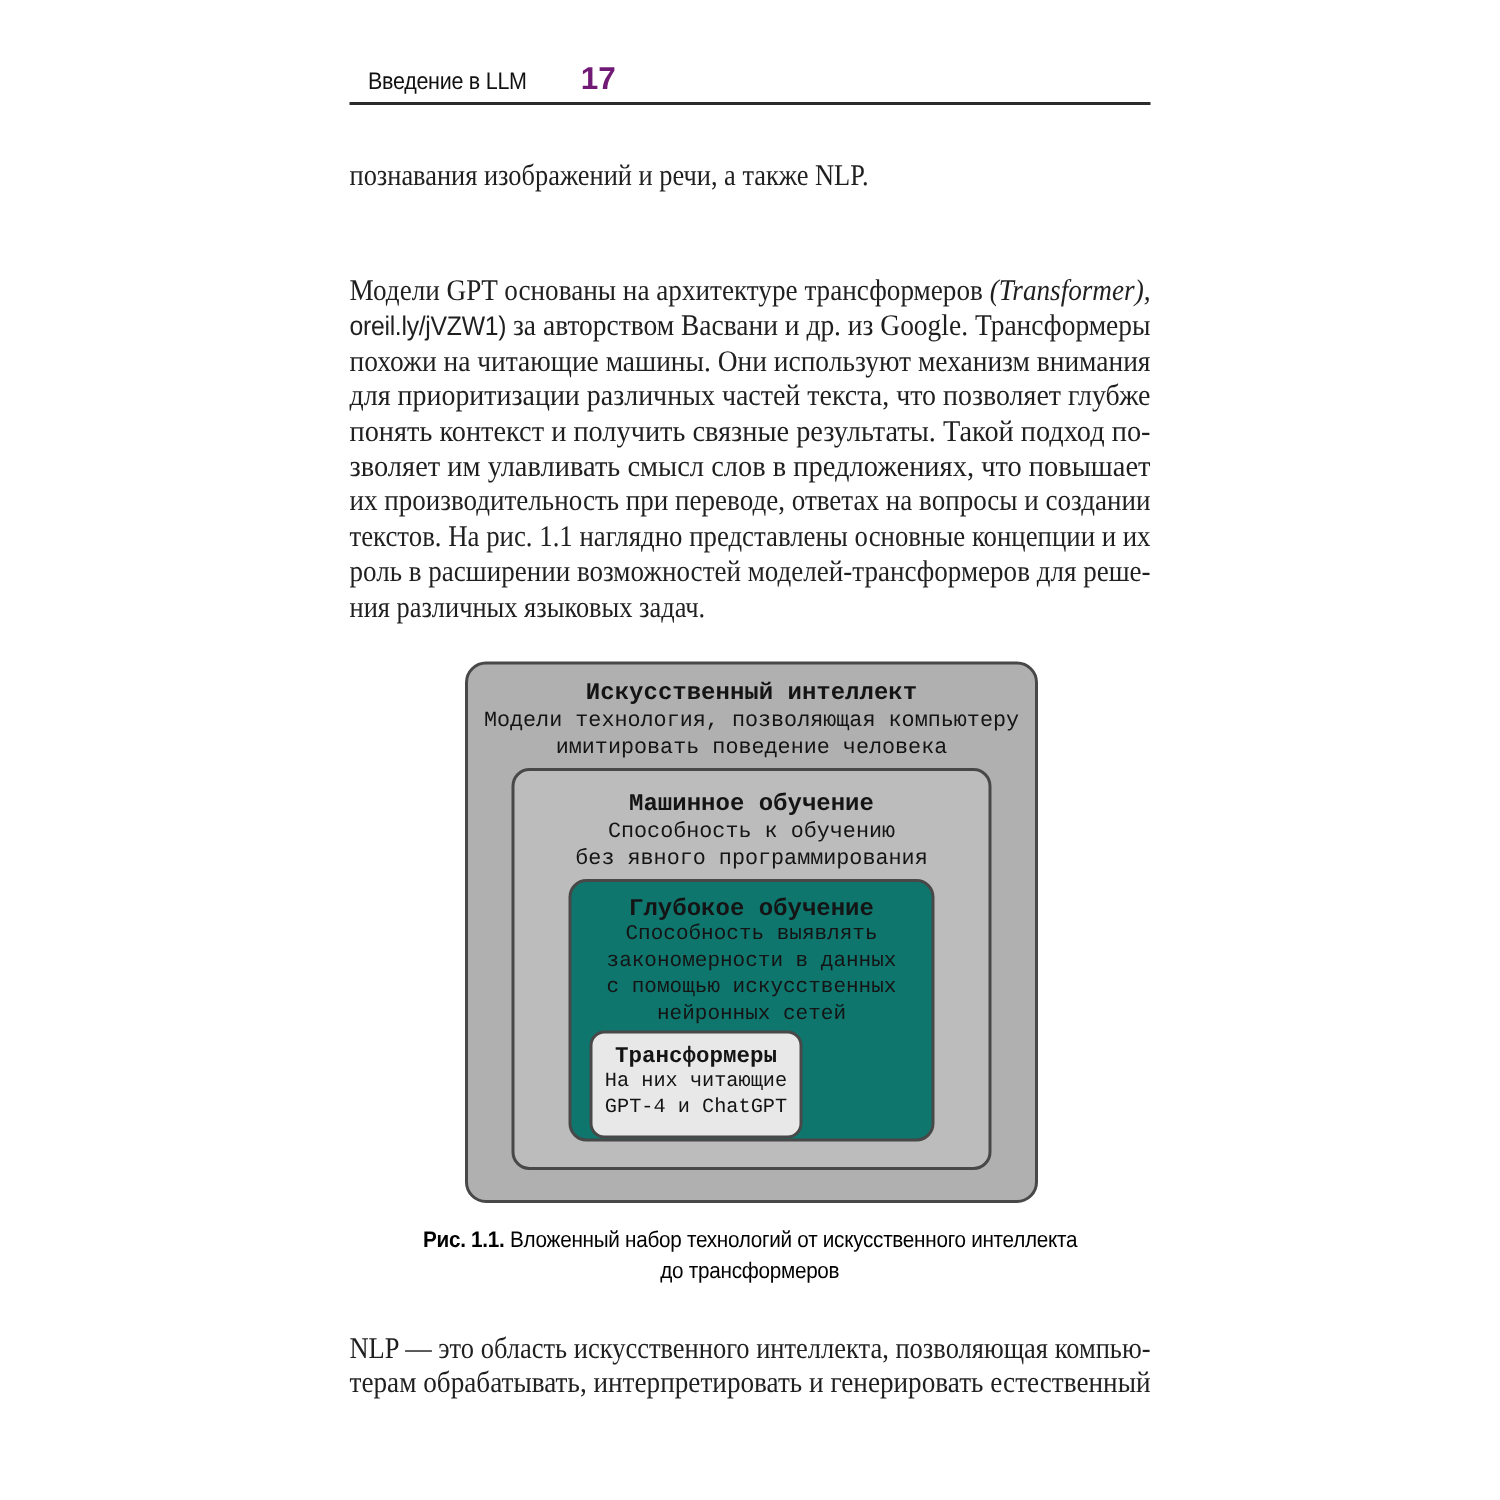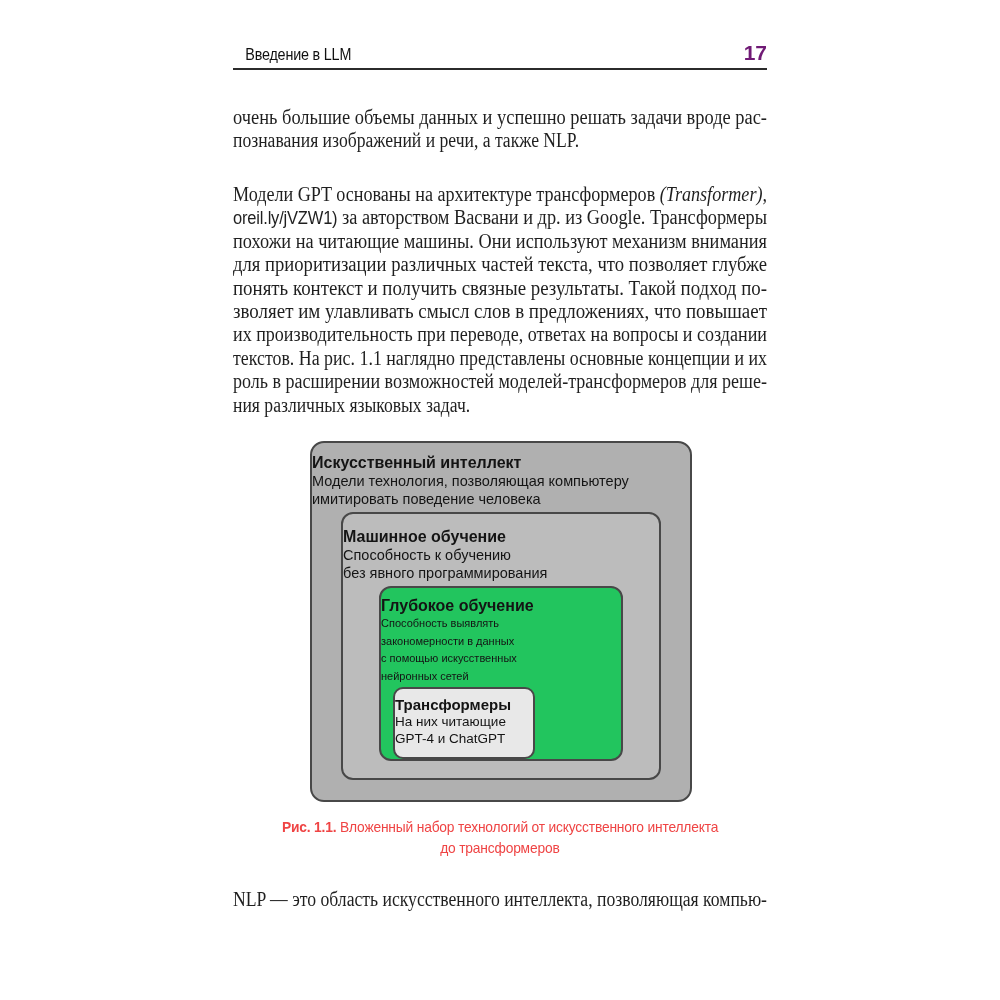--- a/index.html
+++ b/index.html
@@ -1,68 +1,67 @@
 <!DOCTYPE html>
 <html><head>
 <meta charset="utf-8">
 <style>
   html,body{margin:0;padding:0;background:#ffffff;}
   .page{position:relative;width:1000px;height:1000px;background:#ffffff;overflow:hidden;
         font-family:"Liberation Serif","DejaVu Serif",serif;color:#1f1f1f;}
   
   .header{position:absolute;left:233px;top:41px;width:534px;display:flex;
-          justify-content:space-between;align-items:baseline;}
+          justify-content:flex-start;align-items:baseline;}
   .htitle{font-family:"Liberation Sans","DejaVu Sans",sans-serif;font-size:16px;
           color:#111;display:inline-block;transform:scaleX(0.85);transform-origin:right center;
           letter-spacing:-0.2px;}
   .hnum{font-family:"Liberation Sans","DejaVu Sans",sans-serif;font-weight:bold;
         font-size:21px;color:#701a75;margin-left:36px;}
   .rule{position:absolute;left:233px;top:68px;width:534px;height:2px;background:#2b2b2b;}
   
   .para{position:absolute;left:233px;width:534px;}
   .line{height:23.4px;white-space:nowrap;}
   .lc{display:inline-block;white-space:nowrap;line-height:23.4px;font-size:20px;
       transform-origin:left center;}
   .seg-n{font-style:normal;}
   .seg-i{font-style:italic;}
   .seg-u{font-family:"Liberation Sans","DejaVu Sans",sans-serif;font-size:18px;letter-spacing:-0.2px;}
   
   .figure{position:absolute;left:310px;top:441px;width:382px;height:361px;}
   .fbox{box-sizing:border-box;border:2px solid #484848;margin:0 auto;
-        font-family:Liberation Sans, sans-serif;color:#141414;}
+        font-family:Liberation Mono, monospace;color:#141414;text-align:center;}
   .fbox .ftitle{font-weight:bold;font-size:16px;line-height:19px;}
   .fbox .fline{font-size:14.5px;line-height:18px;}
   .fb0{width:382px;height:361px;border-radius:14px;padding-top:10px;}
   .fb1{width:320px;height:268px;border-radius:12px;padding-top:13px;margin-top:4px;}
   .fb2{width:244px;height:175px;border-radius:12px;padding-top:9px;margin-top:4px;}
   .fb2 .ftitle{line-height:18px;}
-  .fb2 .fline{font-size:11px;line-height:17.5px;}
+  .fb2 .fline{font-size:14px;line-height:17.5px;}
   .fb3{width:142px;height:72px;border-radius:10px;padding-top:7px;margin-top:2px;}
   .fb3 .ftitle{font-size:15px;line-height:17px;}
   .fb3 .fline{font-size:13.5px;line-height:17px;}
   
   .caption{position:absolute;left:233px;top:816px;width:534px;text-align:center;
-           font-family:"Liberation Sans","DejaVu Sans",sans-serif;color:#ef4444;}
+           font-family:"Liberation Sans","DejaVu Sans",sans-serif;color:#000000;}
   .cap-line{line-height:21px;font-size:15px;}
   .cc{display:inline-block;transform:scaleX(0.92);transform-origin:center center;letter-spacing:-0.2px;}
   .cap-label{font-weight:bold;}
 </style>
 </head>
 <body>
 
 <div class="page">
 
   <div class="header">
     <span class="htitle" style="transform: scaleX(0.896003);">Введение в LLM</span>
     <span class="hnum">17</span>
   </div>
   <div class="rule"></div>
 
   <div class="para" id="para-0" style="top:106px">
-      <div class="line"><span class="lc" style="transform: scaleX(0.920665);"><span class="seg-n">очень большие объемы данных и успешно решать задачи вроде рас-</span></span></div>
       <div class="line"><span class="lc" style="transform: scaleX(0.88);"><span class="seg-n">познавания изображений и речи, а также NLP.</span></span></div>
     </div>
   <div class="para" id="para-1" style="top:183px">
       <div class="line"><span class="lc" style="transform: scaleX(0.905997);"><span class="seg-n">Модели GPT основаны на архитектуре трансформеров </span><span class="seg-i">(Transformer),</span></span></div>
       <div class="line"><span class="lc" style="transform: scaleX(0.915952);"><span class="seg-u">oreil.ly/jVZW1)</span><span class="seg-n"> за авторством Васвани и др. из Google. Трансформеры</span></span></div>
       <div class="line"><span class="lc" style="transform: scaleX(0.915143);"><span class="seg-n">похожи на читающие машины. Они используют механизм внимания</span></span></div>
       <div class="line"><span class="lc" style="transform: scaleX(0.931683);"><span class="seg-n">для приоритизации различных частей текста, что позволяет глубже</span></span></div>
       <div class="line"><span class="lc" style="transform: scaleX(0.944558);"><span class="seg-n">понять контекст и получить связные результаты. Такой подход по-</span></span></div>
       <div class="line"><span class="lc" style="transform: scaleX(0.948569);"><span class="seg-n">зволяет им улавливать смысл слов в предложениях, что повышает</span></span></div>
       <div class="line"><span class="lc" style="transform: scaleX(0.901789);"><span class="seg-n">их производительность при переводе, ответах на вопросы и создании</span></span></div>
@@ -73,21 +72,21 @@
 
   <div class="figure" id="figure-root">
       <div class="fbox fb0" style="background: rgb(176, 176, 176);">
         <div class="ftitle">Искусственный интеллект</div>
         <div class="fline">Модели технология, позволяющая компьютеру</div>
         <div class="fline">имитировать поведение человека</div>
         <div class="fbox fb1" style="background: rgb(188, 188, 188);">
           <div class="ftitle">Машинное обучение</div>
           <div class="fline">Способность к обучению</div>
           <div class="fline">без явного программирования</div>
-          <div class="fbox fb2" style="background: #22c55e;">
+          <div class="fbox fb2" style="background: #0f766e;">
             <div class="ftitle">Глубокое обучение</div>
             <div class="fline">Способность выявлять</div>
             <div class="fline">закономерности в данных</div>
             <div class="fline">с помощью искусственных</div>
             <div class="fline">нейронных сетей</div>
             <div class="fbox fb3" style="background: rgb(232, 232, 232); margin-left: 12px;">
               <div class="ftitle">Трансформеры</div>
               <div class="fline">На них читающие</div>
               <div class="fline">GPT-4 и ChatGPT</div>
             </div>
@@ -100,15 +99,16 @@
     <div class="cap-line">
       <span class="cc"><span class="cap-label">Рис. 1.1.</span><span> Вложенный набор технологий от искусственного интеллекта</span></span>
     </div>
     <div class="cap-line">
       <span class="cc">до трансформеров</span>
     </div>
   </div>
 
   <div class="para" id="para-2" style="top:888px">
       <div class="line"><span class="lc" style="transform: scaleX(0.882599);"><span class="seg-n">NLP — это область искусственного интеллекта, позволяющая компью-</span></span></div>
+      <div class="line"><span class="lc" style="transform: scaleX(0.907079);"><span class="seg-n">терам обрабатывать, интерпретировать и генерировать естественный</span></span></div>
     </div>
 
 </div>
 
 </body></html>

